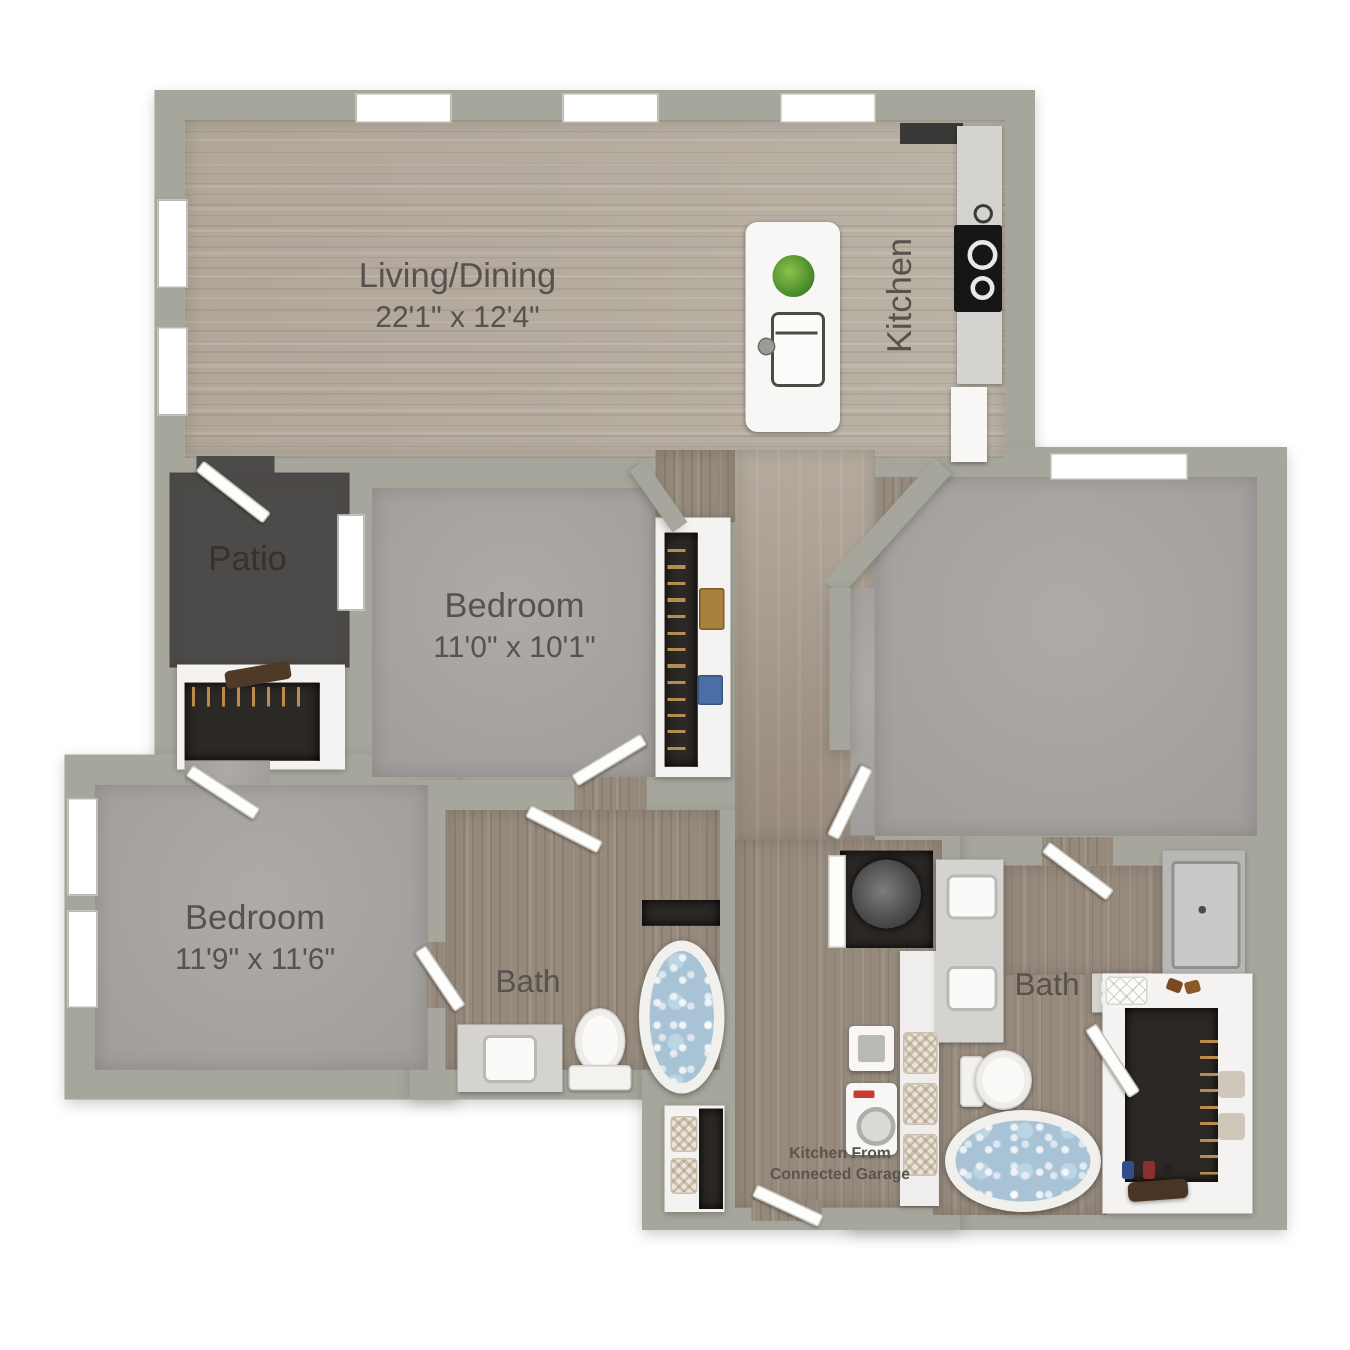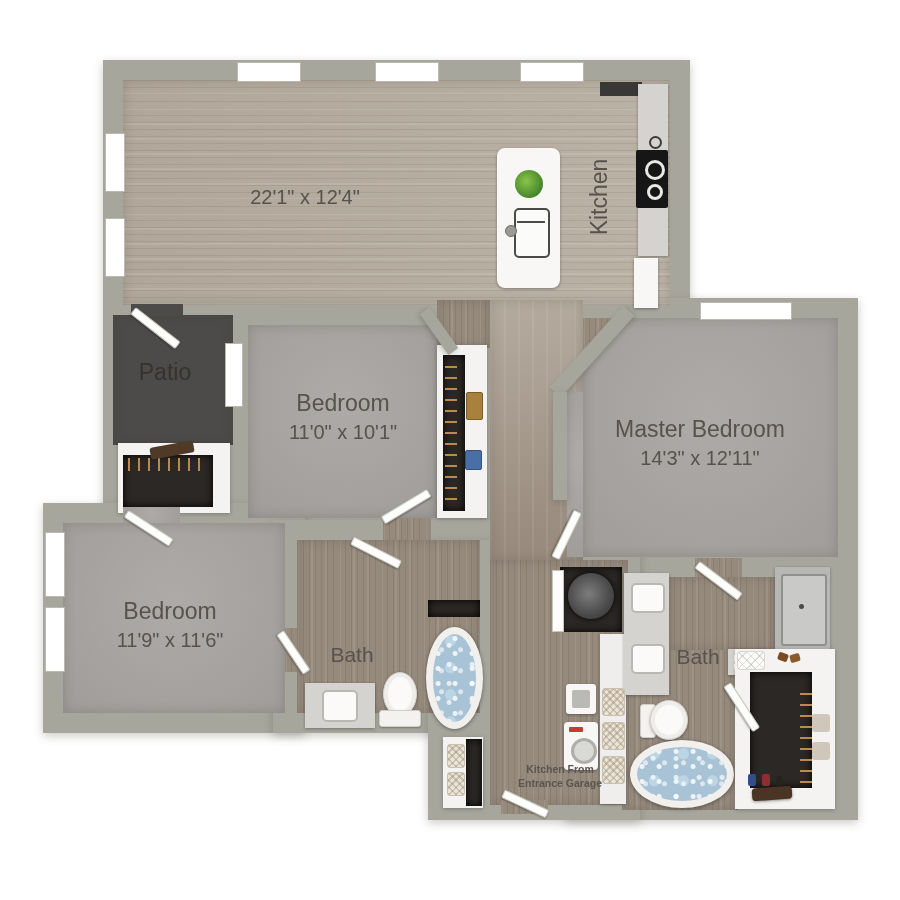--- a/index.html
+++ b/index.html
@@ -179,44 +179,41 @@
   <div class="door" style="left:383px;top:516px;width:52px;transform:rotate(-31deg);"></div>
   <div class="door" style="left:126px;top:509px;width:52px;transform:rotate(33deg);"></div>
   <div class="door" style="left:578px;top:507px;width:50px;transform:rotate(116deg);"></div>
   <div class="door" style="left:697px;top:560px;width:52px;transform:rotate(37deg);"></div>
   <div class="door" style="left:727px;top:680px;width:52px;transform:rotate(57deg);"></div>
   <div class="door" style="left:503px;top:789px;width:47px;transform:rotate(25deg);"></div>
   <div class="door" style="left:352px;top:536px;width:52px;transform:rotate(27deg);"></div>
   <div class="door" style="left:280px;top:628px;width:46px;transform:rotate(56deg);"></div>
 
   <div class="lbl" style="left:305px;top:197px;">
+    <div class="name">Living/Dining</div>
     <div class="dims">22'1" x 12'4"</div>
   </div>
   <div class="lbl" style="left:600px;top:197px;transform:translate(-50%,-50%) rotate(-90deg);">
     <div class="name">Kitchen</div>
   </div>
   <div class="lbl" style="left:165px;top:373px;color:#35322f;">
     <div class="name">Patio</div>
   </div>
   <div class="lbl" style="left:343px;top:417px;">
     <div class="name">Bedroom</div>
     <div class="dims">11'0" x 10'1"</div>
   </div>
-  <div class="lbl" style="left:700px;top:443px;">
-    <div class="name">Master Bedroom</div>
-    <div class="dims">14'3" x 12'11"</div>
-  </div>
   <div class="lbl" style="left:170px;top:625px;">
     <div class="name">Bedroom</div>
     <div class="dims">11'9" x 11'6"</div>
   </div>
   <div class="lbl" style="left:352px;top:655px;">
     <div class="name" style="font-size:21px;">Bath</div>
   </div>
   <div class="lbl" style="left:698px;top:657px;">
     <div class="name" style="font-size:21px;">Bath</div>
   </div>
   <div class="lbl" style="left:560px;top:776px;font-weight:bold;color:#5a554f;font-size:10.5px;line-height:1.35;">
     <div>Kitchen From</div>
-    <div>Entrance Garage</div>
+    <div>Connected Garage</div>
   </div>
 
 </div>
 
 </body></html>

